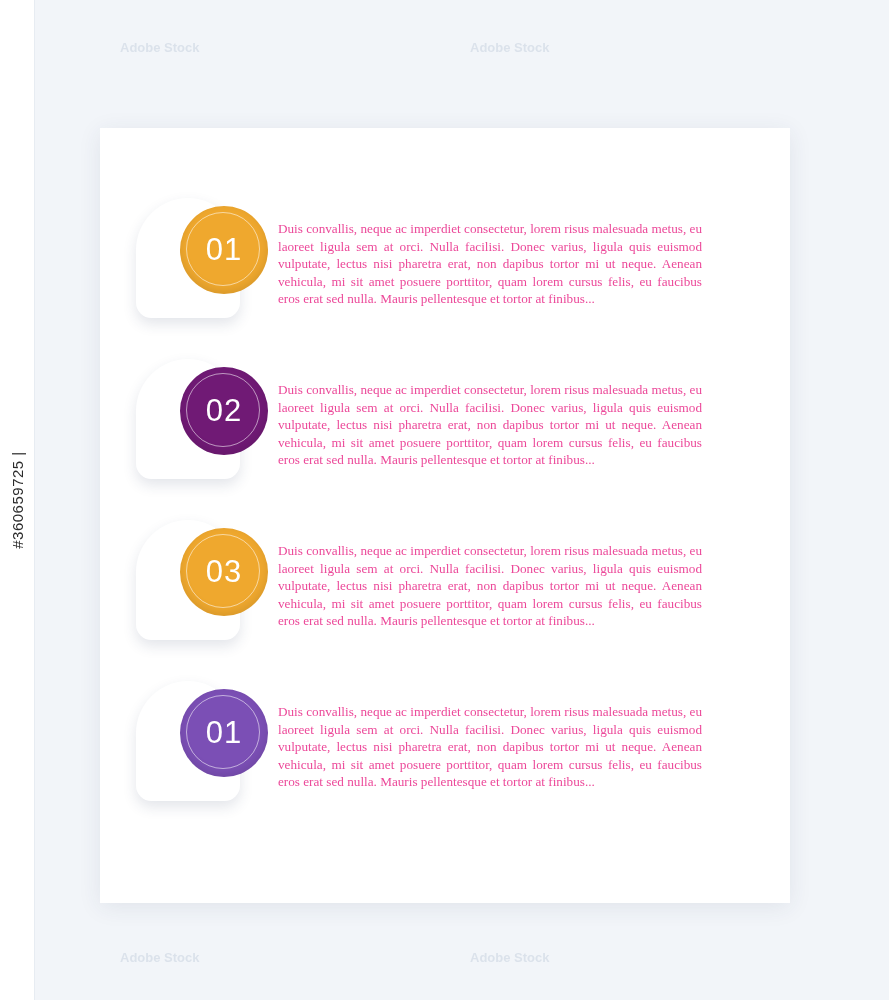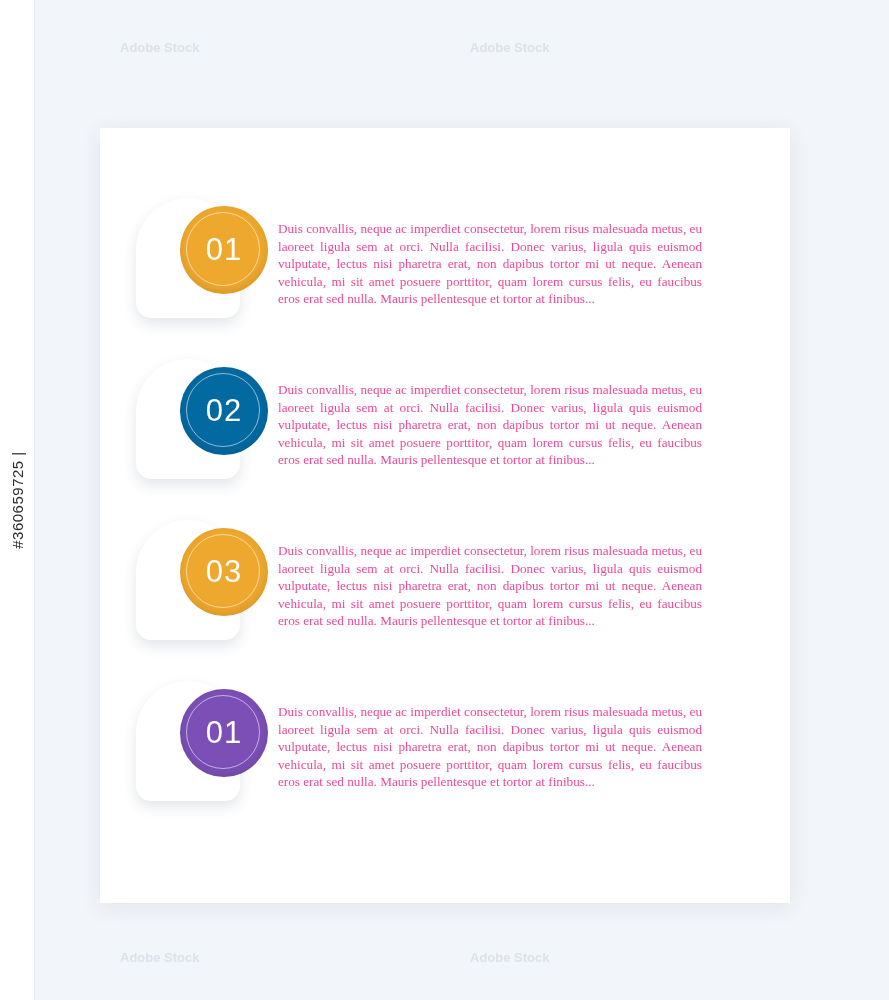--- a/index.html
+++ b/index.html
@@ -155,21 +155,21 @@
       <div class="badge-circle" style="background:#efa82e;">
         <span class="ring"></span>
         <span class="num">01</span>
       </div>
     </div>
     <div class="body-text">Duis convallis, neque ac imperdiet consectetur, lorem risus malesuada metus, eu laoreet ligula sem at orci. Nulla facilisi. Donec varius, ligula quis euismod vulputate, lectus nisi pharetra erat, non dapibus tortor mi ut neque. Aenean vehicula, mi sit amet posuere porttitor, quam lorem cursus felis, eu faucibus eros erat sed nulla. Mauris pellentesque et tortor at finibus...</div>
   </div>
 
   <div class="row row-2">
     <div class="badge-plate">
-      <div class="badge-circle" style="background:#0369a1;">
+      <div class="badge-circle" style="background:#701a75;">
         <span class="ring"></span>
         <span class="num">02</span>
       </div>
     </div>
     <div class="body-text">Duis convallis, neque ac imperdiet consectetur, lorem risus malesuada metus, eu laoreet ligula sem at orci. Nulla facilisi. Donec varius, ligula quis euismod vulputate, lectus nisi pharetra erat, non dapibus tortor mi ut neque. Aenean vehicula, mi sit amet posuere porttitor, quam lorem cursus felis, eu faucibus eros erat sed nulla. Mauris pellentesque et tortor at finibus...</div>
   </div>
 
   <div class="row row-3">
     <div class="badge-plate">
       <div class="badge-circle" style="background:#efa82e;">

